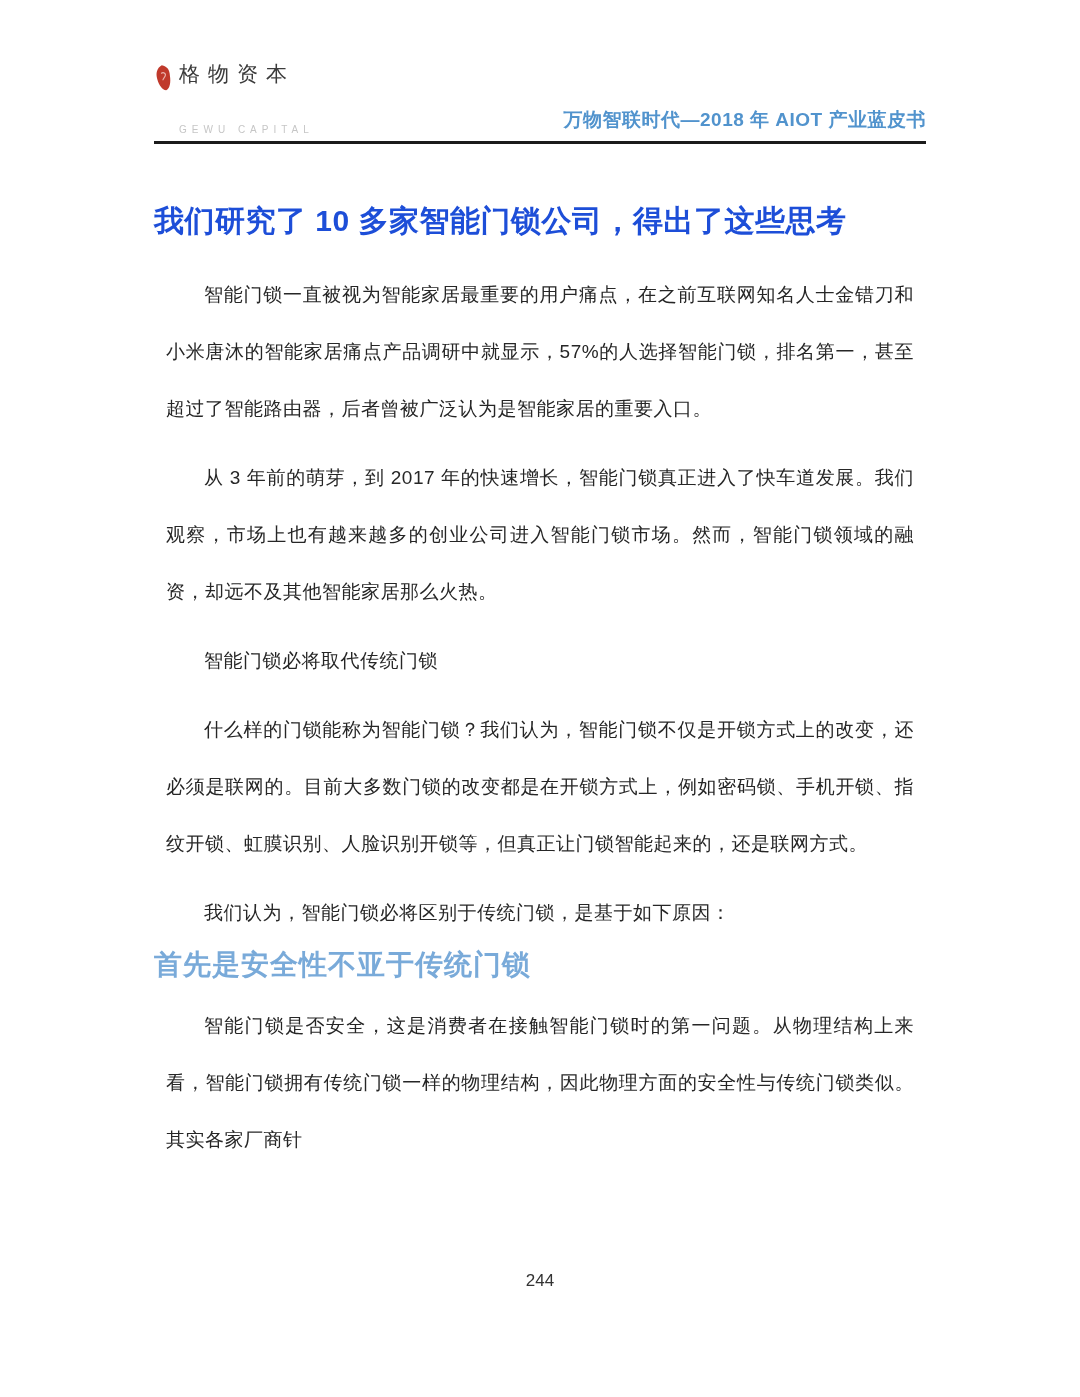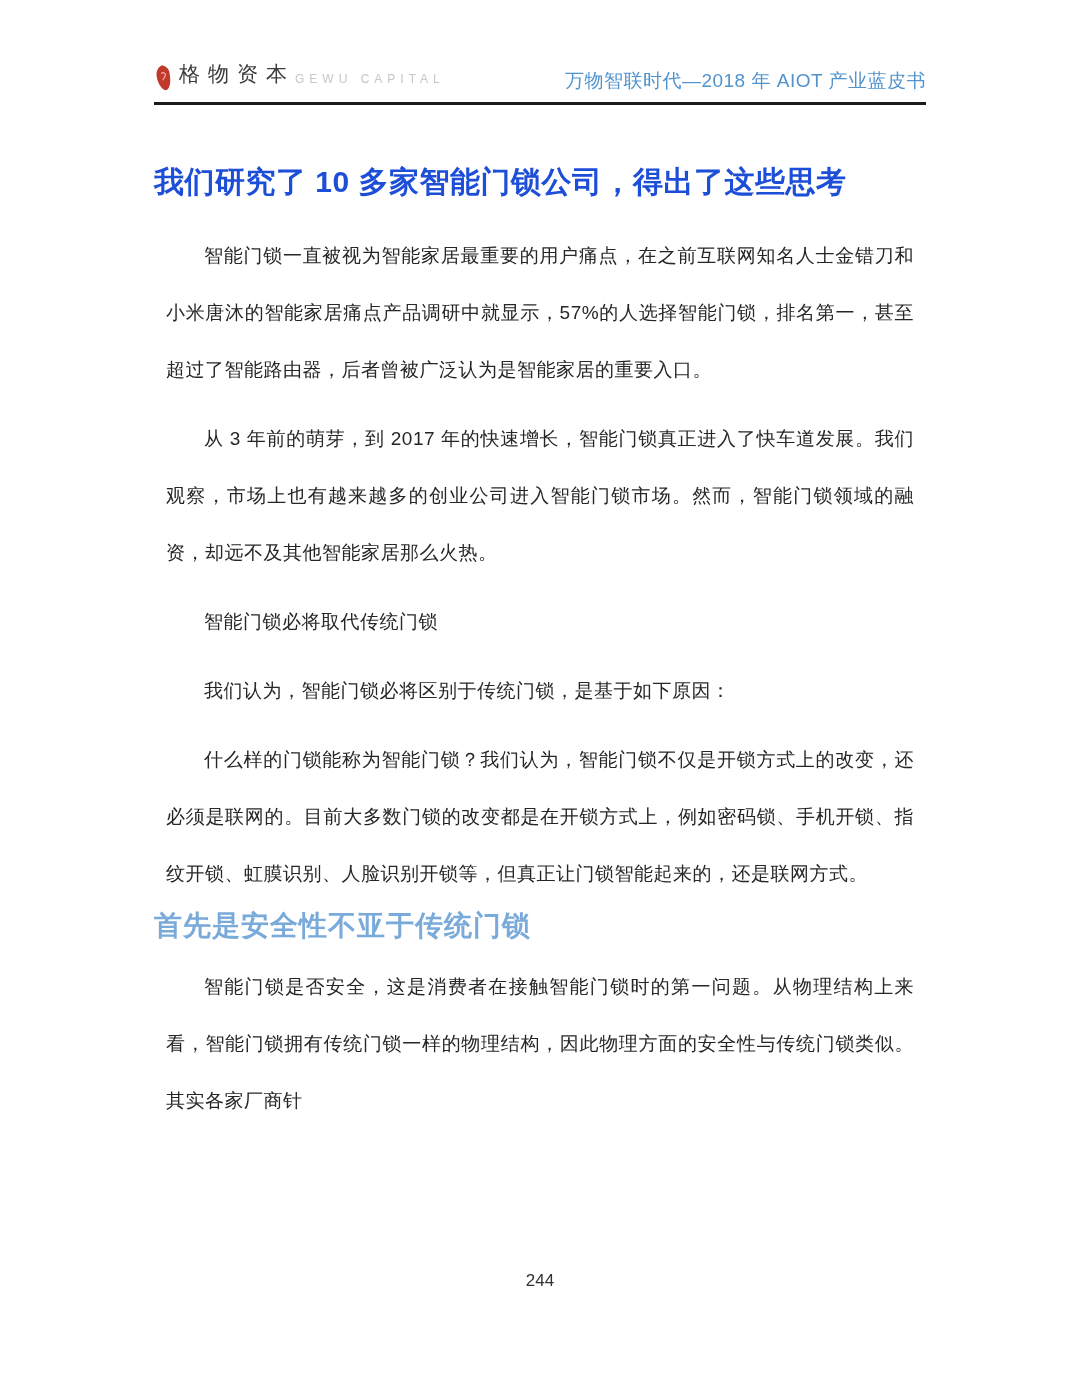--- a/index.html
+++ b/index.html
@@ -17,37 +17,37 @@
 
   
   .hdr {
     display: flex;
     justify-content: space-between;
     align-items: flex-end;
     padding-top: 62px;
   }
   .logo { display: flex; align-items: flex-start; gap: 5px; }
   .logo-seal { display: inline-block; margin-top: 2px; }
-  .logo-txt { display: flex; flex-direction: row; }
+  .logo-txt { display: flex; flex-direction: column; gap: 23px; }
   .logo-name {
     font-size: 21px;
     letter-spacing: 8px;
     color: #3c3c3c;
     font-weight: 500;
     line-height: 1.1;
   }
   .logo-sub {
-    font-size: 12px;
+    font-size: 10px;
     letter-spacing: 5px;
     color: #c6c6c6;
-    margin-top: 10px;
+    margin-top: 16px;
   }
   .hdr-title {
     color: #5193cd;
-    font-weight: normal;
+    font-weight: bold;
     font-size: 19px;
     padding-bottom: 2px;
     letter-spacing: 0.5px;
   }
   .hdr-rule {
     height: 3px;
     background: #1b1b1b;
     margin-top: 6px;
   }
 
@@ -112,22 +112,22 @@
     </header>
     <div class="hdr-rule"></div>
 
     <main>
       <h1 class="article-title">我们研究了 10 多家智能门锁公司，得出了这些思考</h1>
 
       <div class="body-text">
         <p class="para">智能门锁一直被视为智能家居最重要的用户痛点，在之前互联网知名人士金错刀和小米唐沐的智能家居痛点产品调研中就显示，57%的人选择智能门锁，排名第一，甚至超过了智能路由器，后者曾被广泛认为是智能家居的重要入口。</p>
         <p class="para">从 3 年前的萌芽，到 2017 年的快速增长，智能门锁真正进入了快车道发展。我们观察，市场上也有越来越多的创业公司进入智能门锁市场。然而，智能门锁领域的融资，却远不及其他智能家居那么火热。</p>
         <p class="para">智能门锁必将取代传统门锁</p>
+        <p class="para">什么样的门锁能称为智能门锁？我们认为，智能门锁不仅是开锁方式上的改变，还必须是联网的。目前大多数门锁的改变都是在开锁方式上，例如密码锁、手机开锁、指纹开锁、虹膜识别、人脸识别开锁等，但真正让门锁智能起来的，还是联网方式。</p>
         <p class="para">我们认为，智能门锁必将区别于传统门锁，是基于如下原因：</p>
-        <p class="para">什么样的门锁能称为智能门锁？我们认为，智能门锁不仅是开锁方式上的改变，还必须是联网的。目前大多数门锁的改变都是在开锁方式上，例如密码锁、手机开锁、指纹开锁、虹膜识别、人脸识别开锁等，但真正让门锁智能起来的，还是联网方式。</p>
 
         <h2 class="subheading">首先是安全性不亚于传统门锁</h2>
 
         <p class="para">智能门锁是否安全，这是消费者在接触智能门锁时的第一问题。从物理结构上来看，智能门锁拥有传统门锁一样的物理结构，因此物理方面的安全性与传统门锁类似。其实各家厂商针</p>
       </div>
     </main>
   </div>
 
   <footer class="pg-footer">
     <span class="pg-num">244</span>

